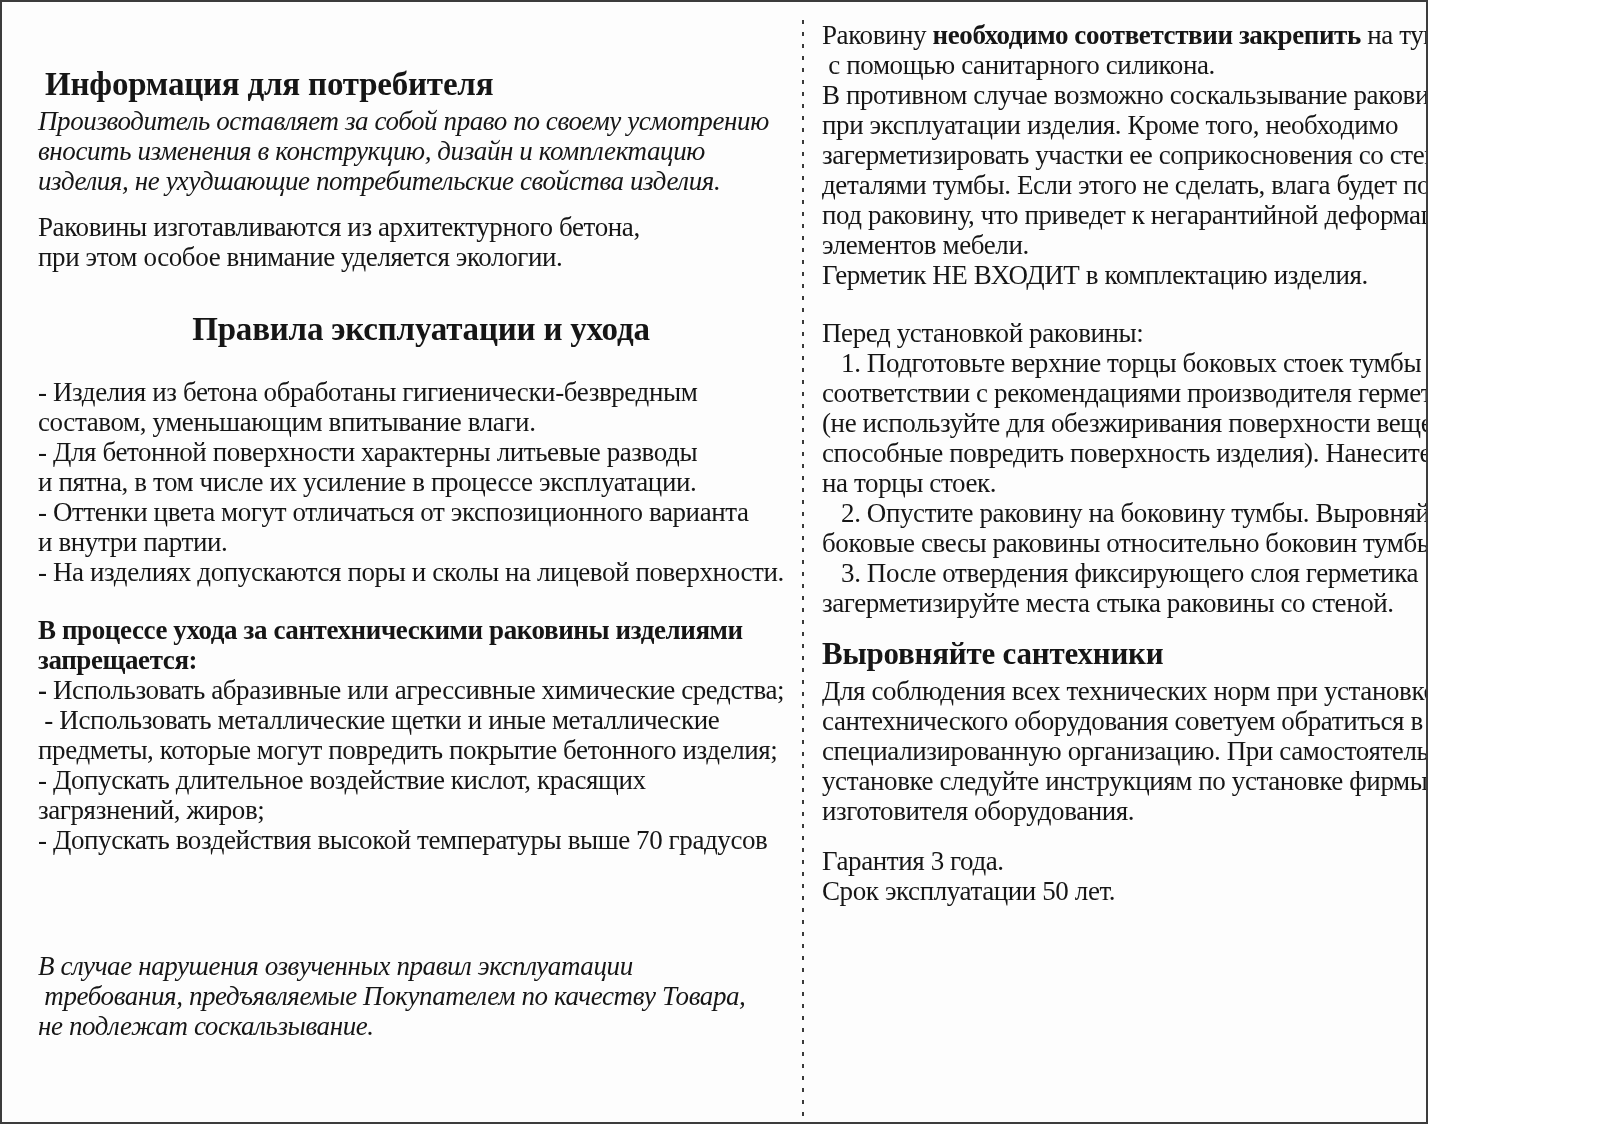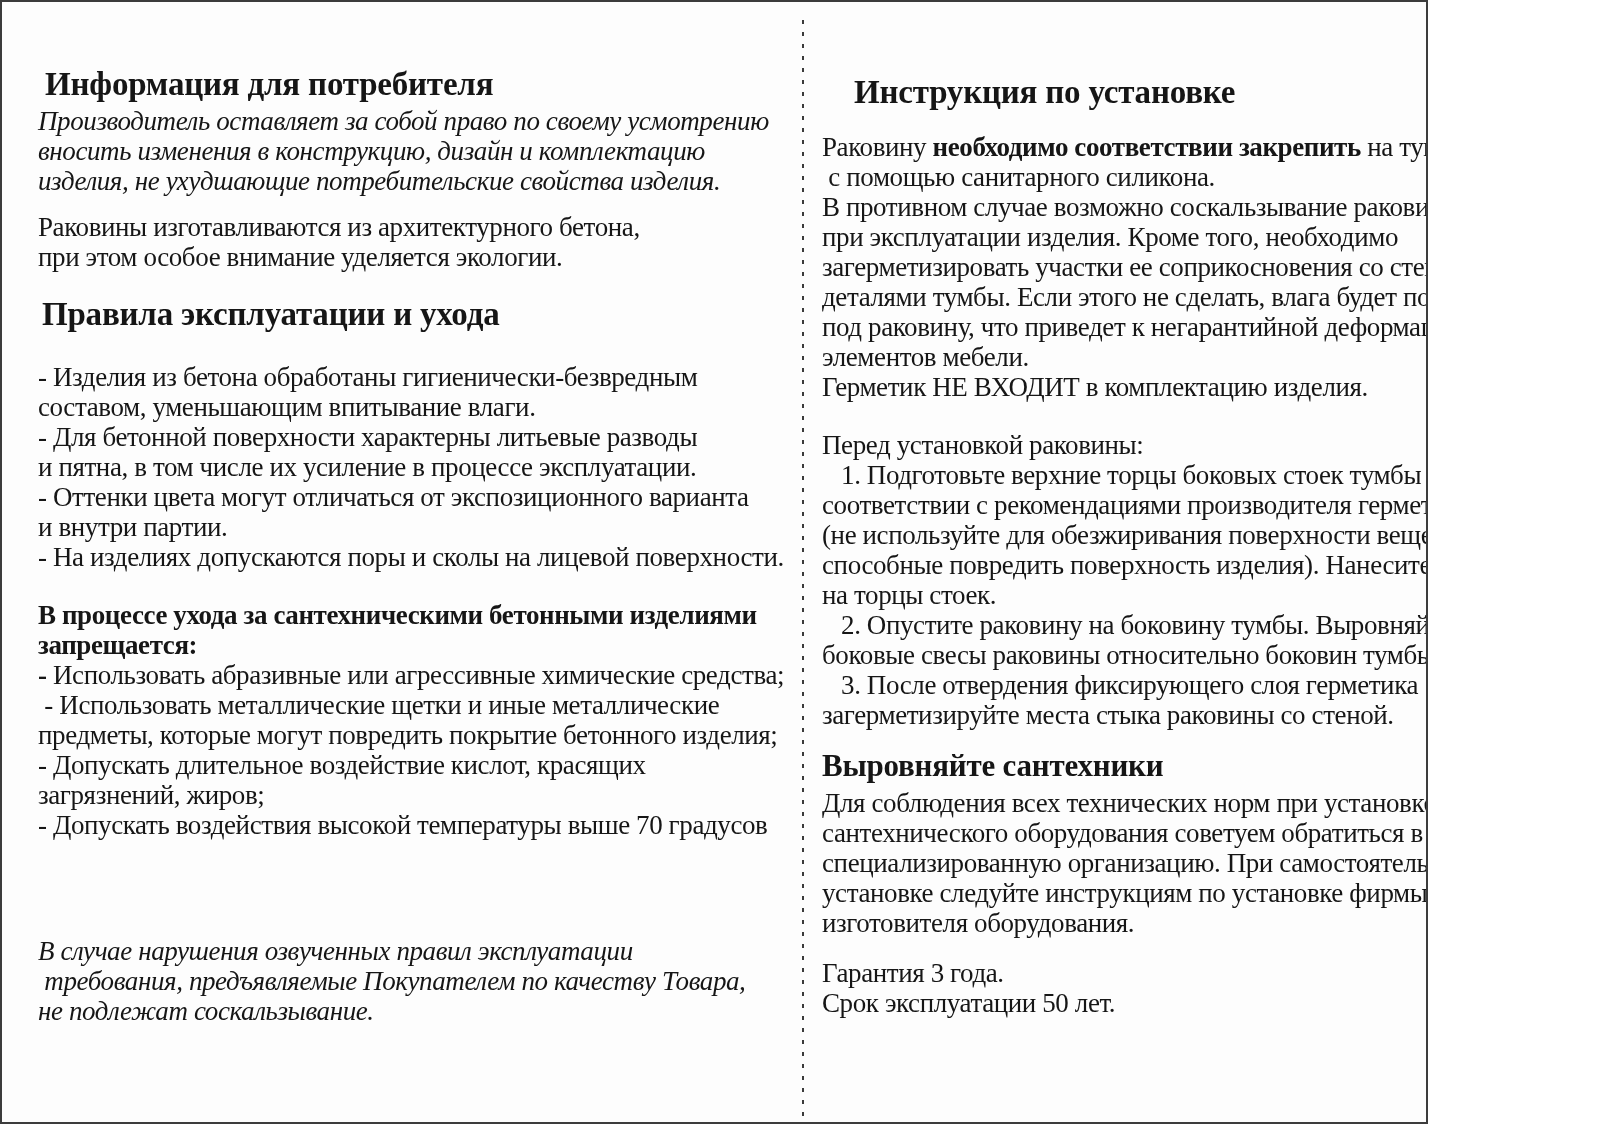--- a/index.html
+++ b/index.html
@@ -40,21 +40,21 @@
     line-height: 30px;
     letter-spacing: -0.4px;
     white-space: pre-wrap;
   }
   .italic { font-style: italic; }
   .bold { font-weight: bold; }
 
   
   .col-left .h-first { margin-top: 60px; padding-left: 7px; }
   .col-left .intro { margin-top: 16px; }
-  .col-left .h-rules { margin-top: 20px; padding-left: 4px; }
+  .col-left .h-rules { margin-top: 35px; padding-left: 4px; text-align: center; }
   .col-left .rules { margin-top: 26px; }
   .col-left .care { margin-top: 28px; }
   .col-left .disclaimer { margin-top: 96px; }
 
   
   .col-right .h-first { margin-top: 68px; padding-left: 32px; }
   .col-right .install { margin-top: 18px; }
   .col-right .before-install { margin-top: 28px; }
   .col-right .h-plumbing { margin-top: 14px; font-size: 31px; }
   .col-right .warranty { margin-top: 20px; }
@@ -79,36 +79,35 @@
     <h1 class="h-main h-rules">Правила эксплуатации и ухода</h1>
 
     <p class="txt rules">- Изделия из бетона обработаны гигиенически-безвредным
 составом, уменьшающим впитывание влаги.
 - Для бетонной поверхности характерны литьевые разводы
 и пятна, в том числе их усиление в процессе эксплуатации.
 - Оттенки цвета могут отличаться от экспозиционного варианта
 и внутри партии.
 - На изделиях допускаются поры и сколы на лицевой поверхности.</p>
 
-    <p class="txt care"><span class="bold">В процессе ухода за сантехническими бетонными изделиями
+    <p class="txt care"><span class="bold">В процессе ухода за сантехническими раковины изделиями
 запрещается:
 </span><span class="bold">-</span><span> Использовать абразивные или агрессивные химические средства;
  - Использовать металлические щетки и иные металлические
 предметы, которые могут повредить покрытие бетонного изделия;
 - Допускать длительное воздействие кислот, красящих
 загрязнений, жиров;
 - Допускать воздействия высокой температуры выше 70 градусов</span></p>
 
     <p class="txt italic disclaimer">В случае нарушения озвученных правил эксплуатации
  требования, предъявляемые Покупателем по качеству Товара,
 не подлежат соскальзывание.</p>
   </div>
 
   <div class="col col-right">
-    <h1 class="h-main h-first">Инструкция по установке</h1>
 
     <p class="txt install"><span>Раковину </span><span class="bold">необходимо соответствии закрепить</span><span> на тумбе
  с помощью санитарного силикона.
 В противном случае возможно соскальзывание раковины
 при эксплуатации изделия. Кроме того, необходимо
 загерметизировать участки ее соприкосновения со стеной и
 деталями тумбы. Если этого не сделать, влага будет попадать
 под раковину, что приведет к негарантийной деформации
 элементов мебели.
 Герметик НЕ ВХОДИТ в комплектацию изделия.</span></p>

